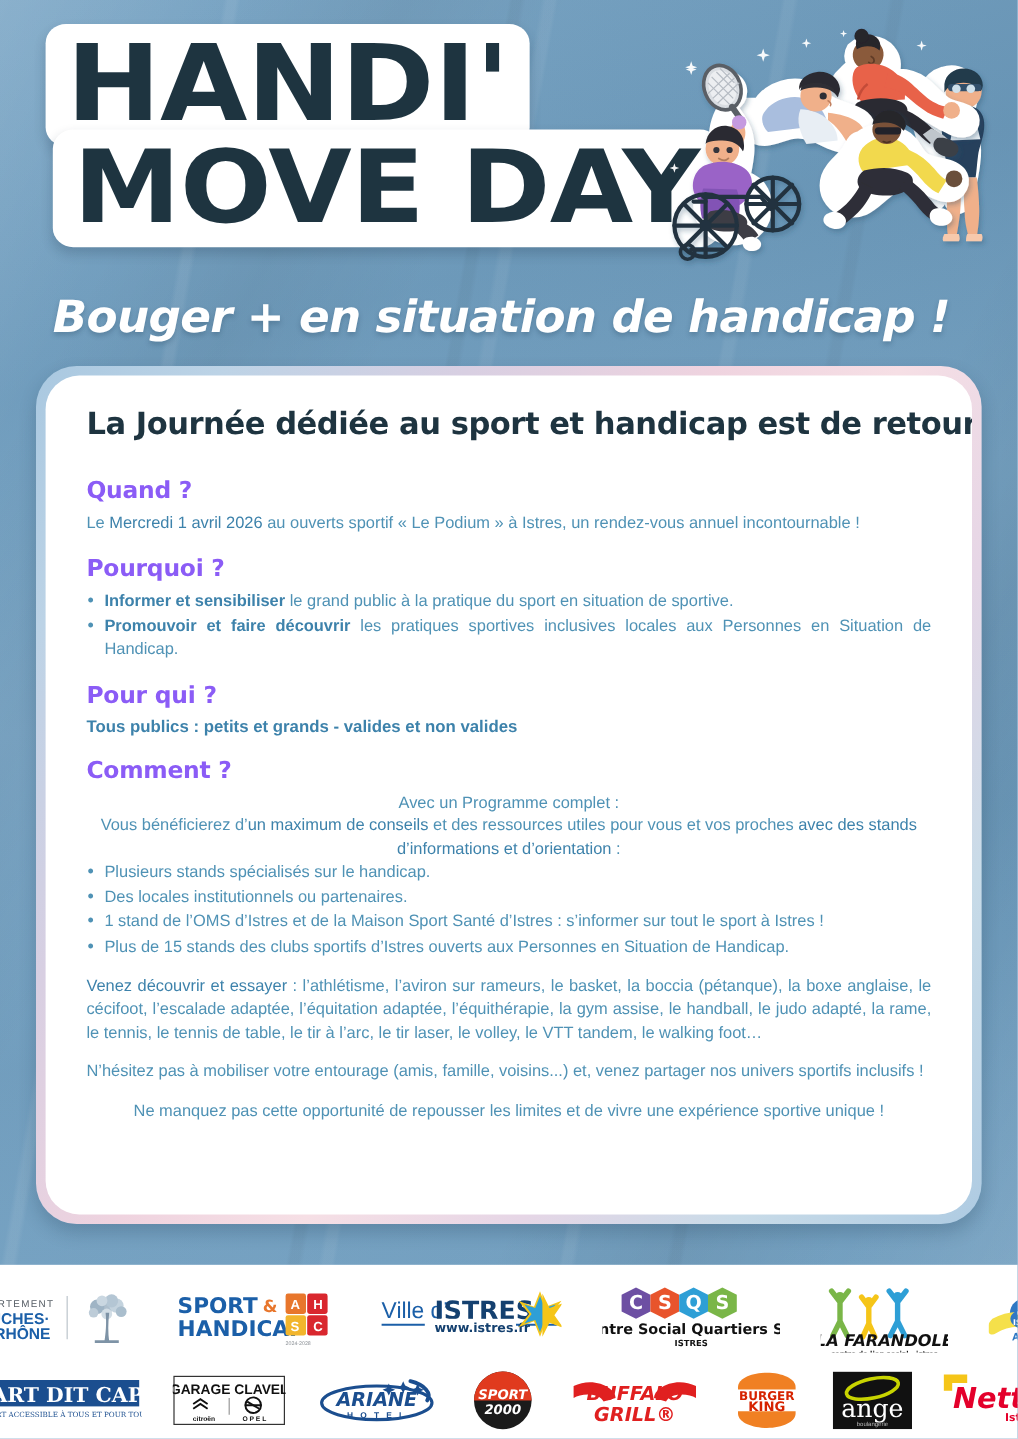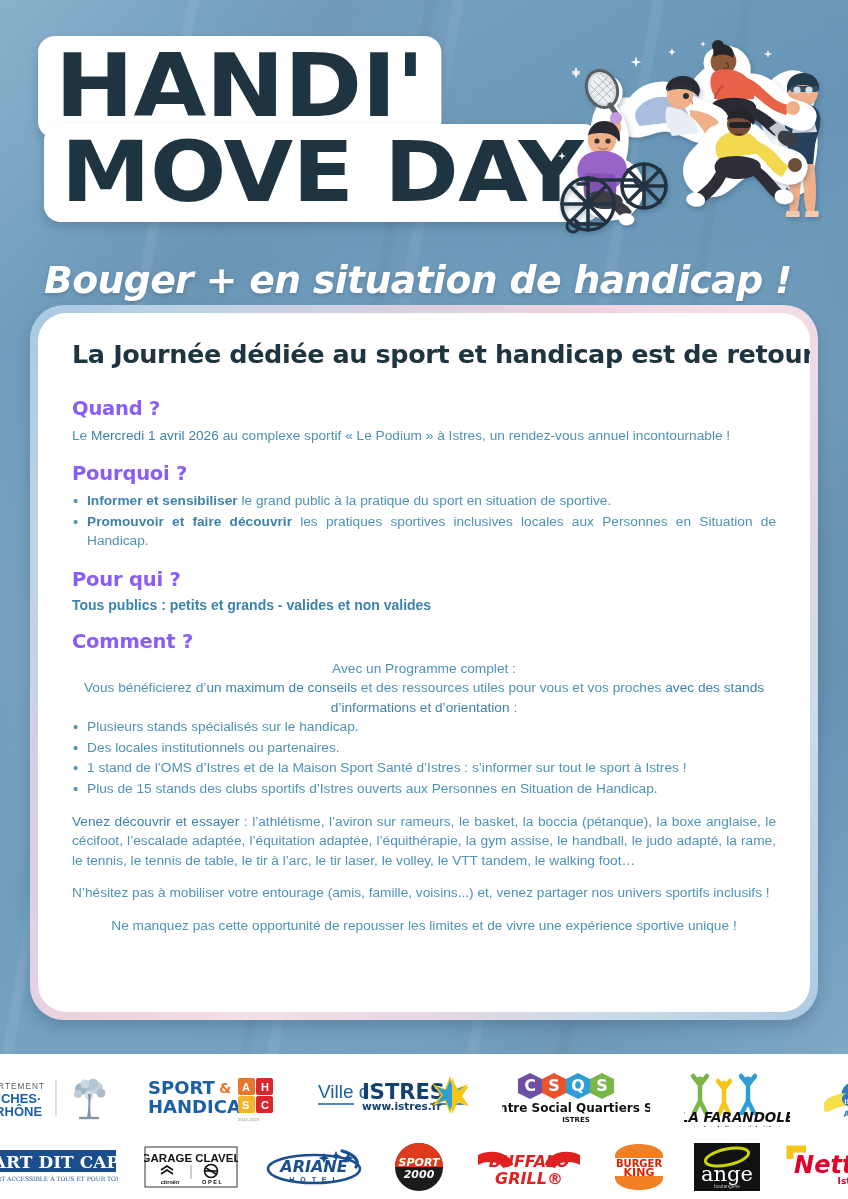--- a/index.html
+++ b/index.html
@@ -32,21 +32,21 @@
   }
   .bg::after{
     content:"";
     position:absolute; inset:0;
     background:
       linear-gradient(100deg, transparent 0 18%, rgba(255,255,255,.07) 18.4% 19%, transparent 19.4% 41%, rgba(0,0,0,.035) 41.3% 42%, transparent 42.4% 63%, rgba(255,255,255,.06) 63.3% 64%, transparent 64.4% 100%),
       linear-gradient(-80deg, transparent 0 27%, rgba(0,0,0,.03) 27.3% 28%, transparent 28.4% 55%, rgba(255,255,255,.055) 55.3% 56%, transparent 56.4% 100%);
   }
 
   
-  .header { position: absolute; left: 0; top: 16px; width: 848px; height: 300px; }
+  .header { position: absolute; left: 0; top: 0; width: 848px; height: 300px; }
 
   .logo-block { position: absolute; left: 38px; top: 20px; width: 520px; }
 
   .logo-line { display: block; position: relative; }
   .logo-line .txt {
     display: inline-block;
     font-family: "DejaVu Sans", sans-serif;
     font-weight: 700;
     color: #1e3440;
     background: #ffffff;
@@ -334,21 +334,21 @@
     </div>
   </div>
 
   <div class="card-wrap">
     <div class="card">
 
       <div class="card-title">La Journée dédiée au sport et handicap est de retour !</div>
 
       <div class="sec">
         <div class="sec-head">Quand ?</div>
-        <div class="body-txt"><span>Le </span><b>Mercredi 1 avril 2026</b><span> au complexe sportif « Le Podium » à Istres, un rendez-vous annuel incontournable !</span></div>
+        <div class="body-txt"><span>Le </span><b>Mercredi 1 avril 2026</b><span> au ouverts sportif « Le Podium » à Istres, un rendez-vous annuel incontournable !</span></div>
       </div>
 
       <div class="sec">
         <div class="sec-head">Pourquoi ?</div>
         <ul class="bullets">
           <li><b>Informer et sensibiliser</b><span> le grand public à la pratique du sport en situation de sportive.</span></li>
           <li><b>Promouvoir et faire découvrir</b><span> les pratiques sportives inclusives locales aux Personnes en Situation de Handicap.</span></li>
         </ul>
       </div>
 

